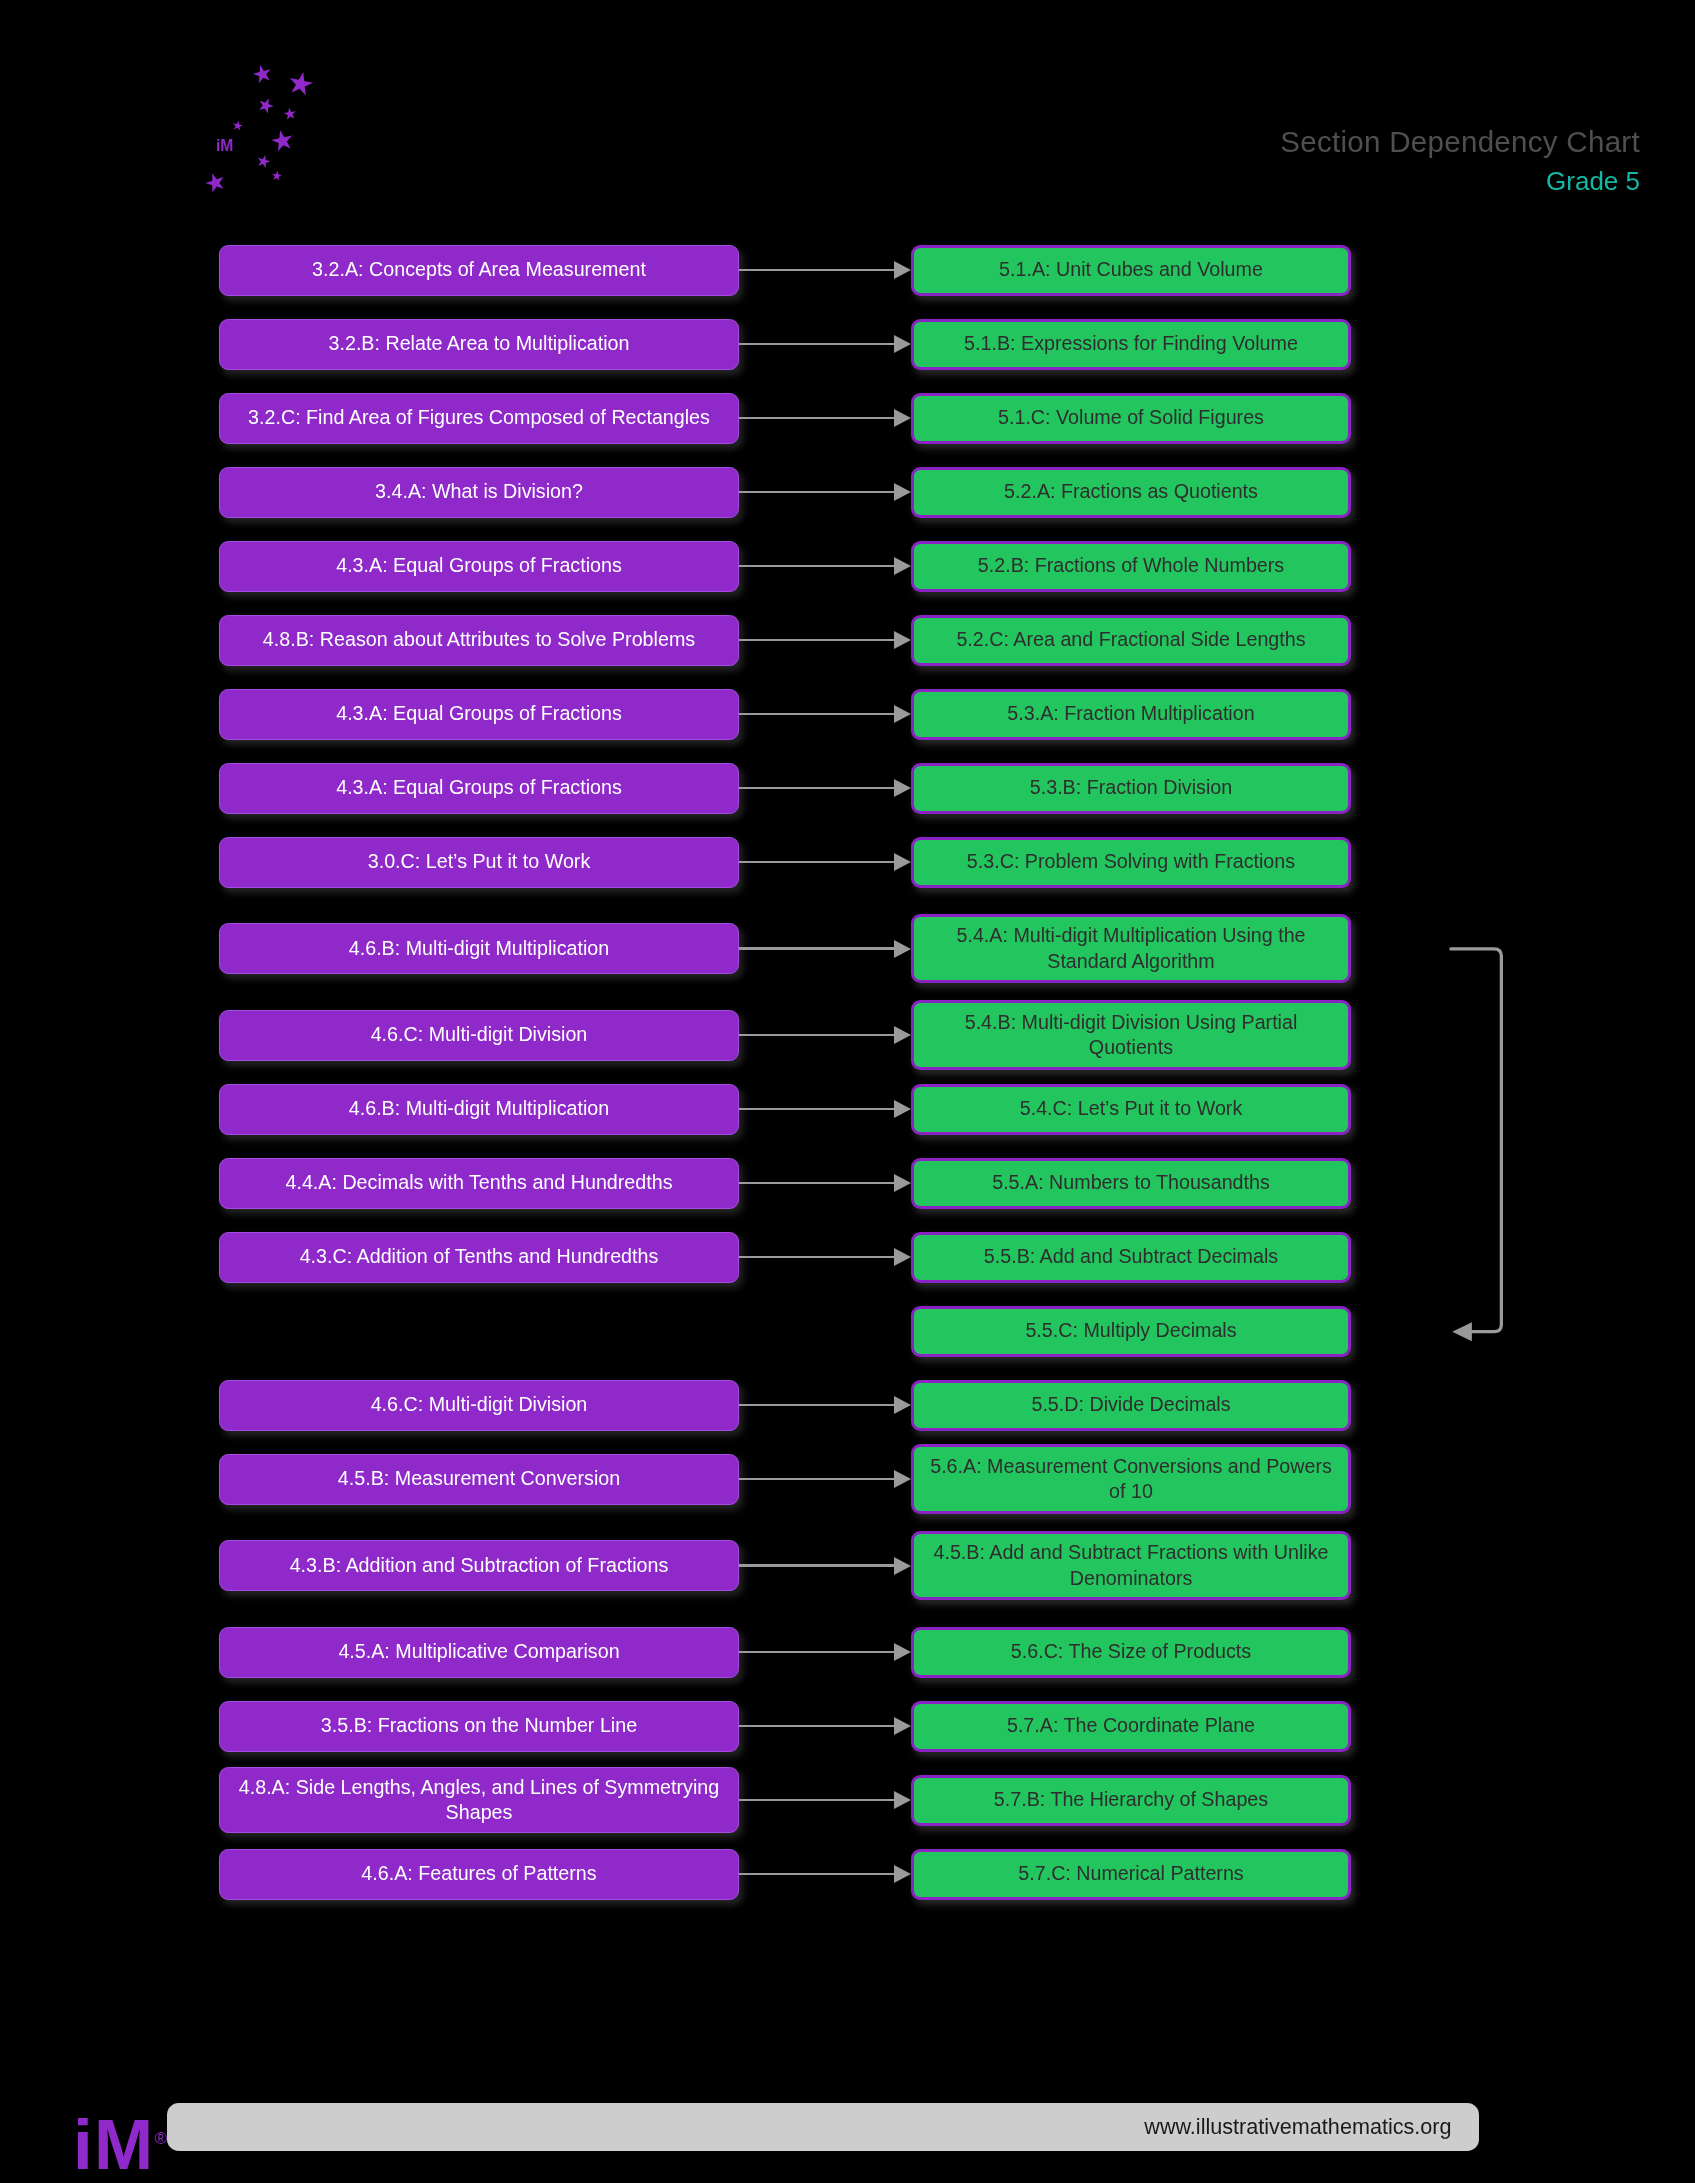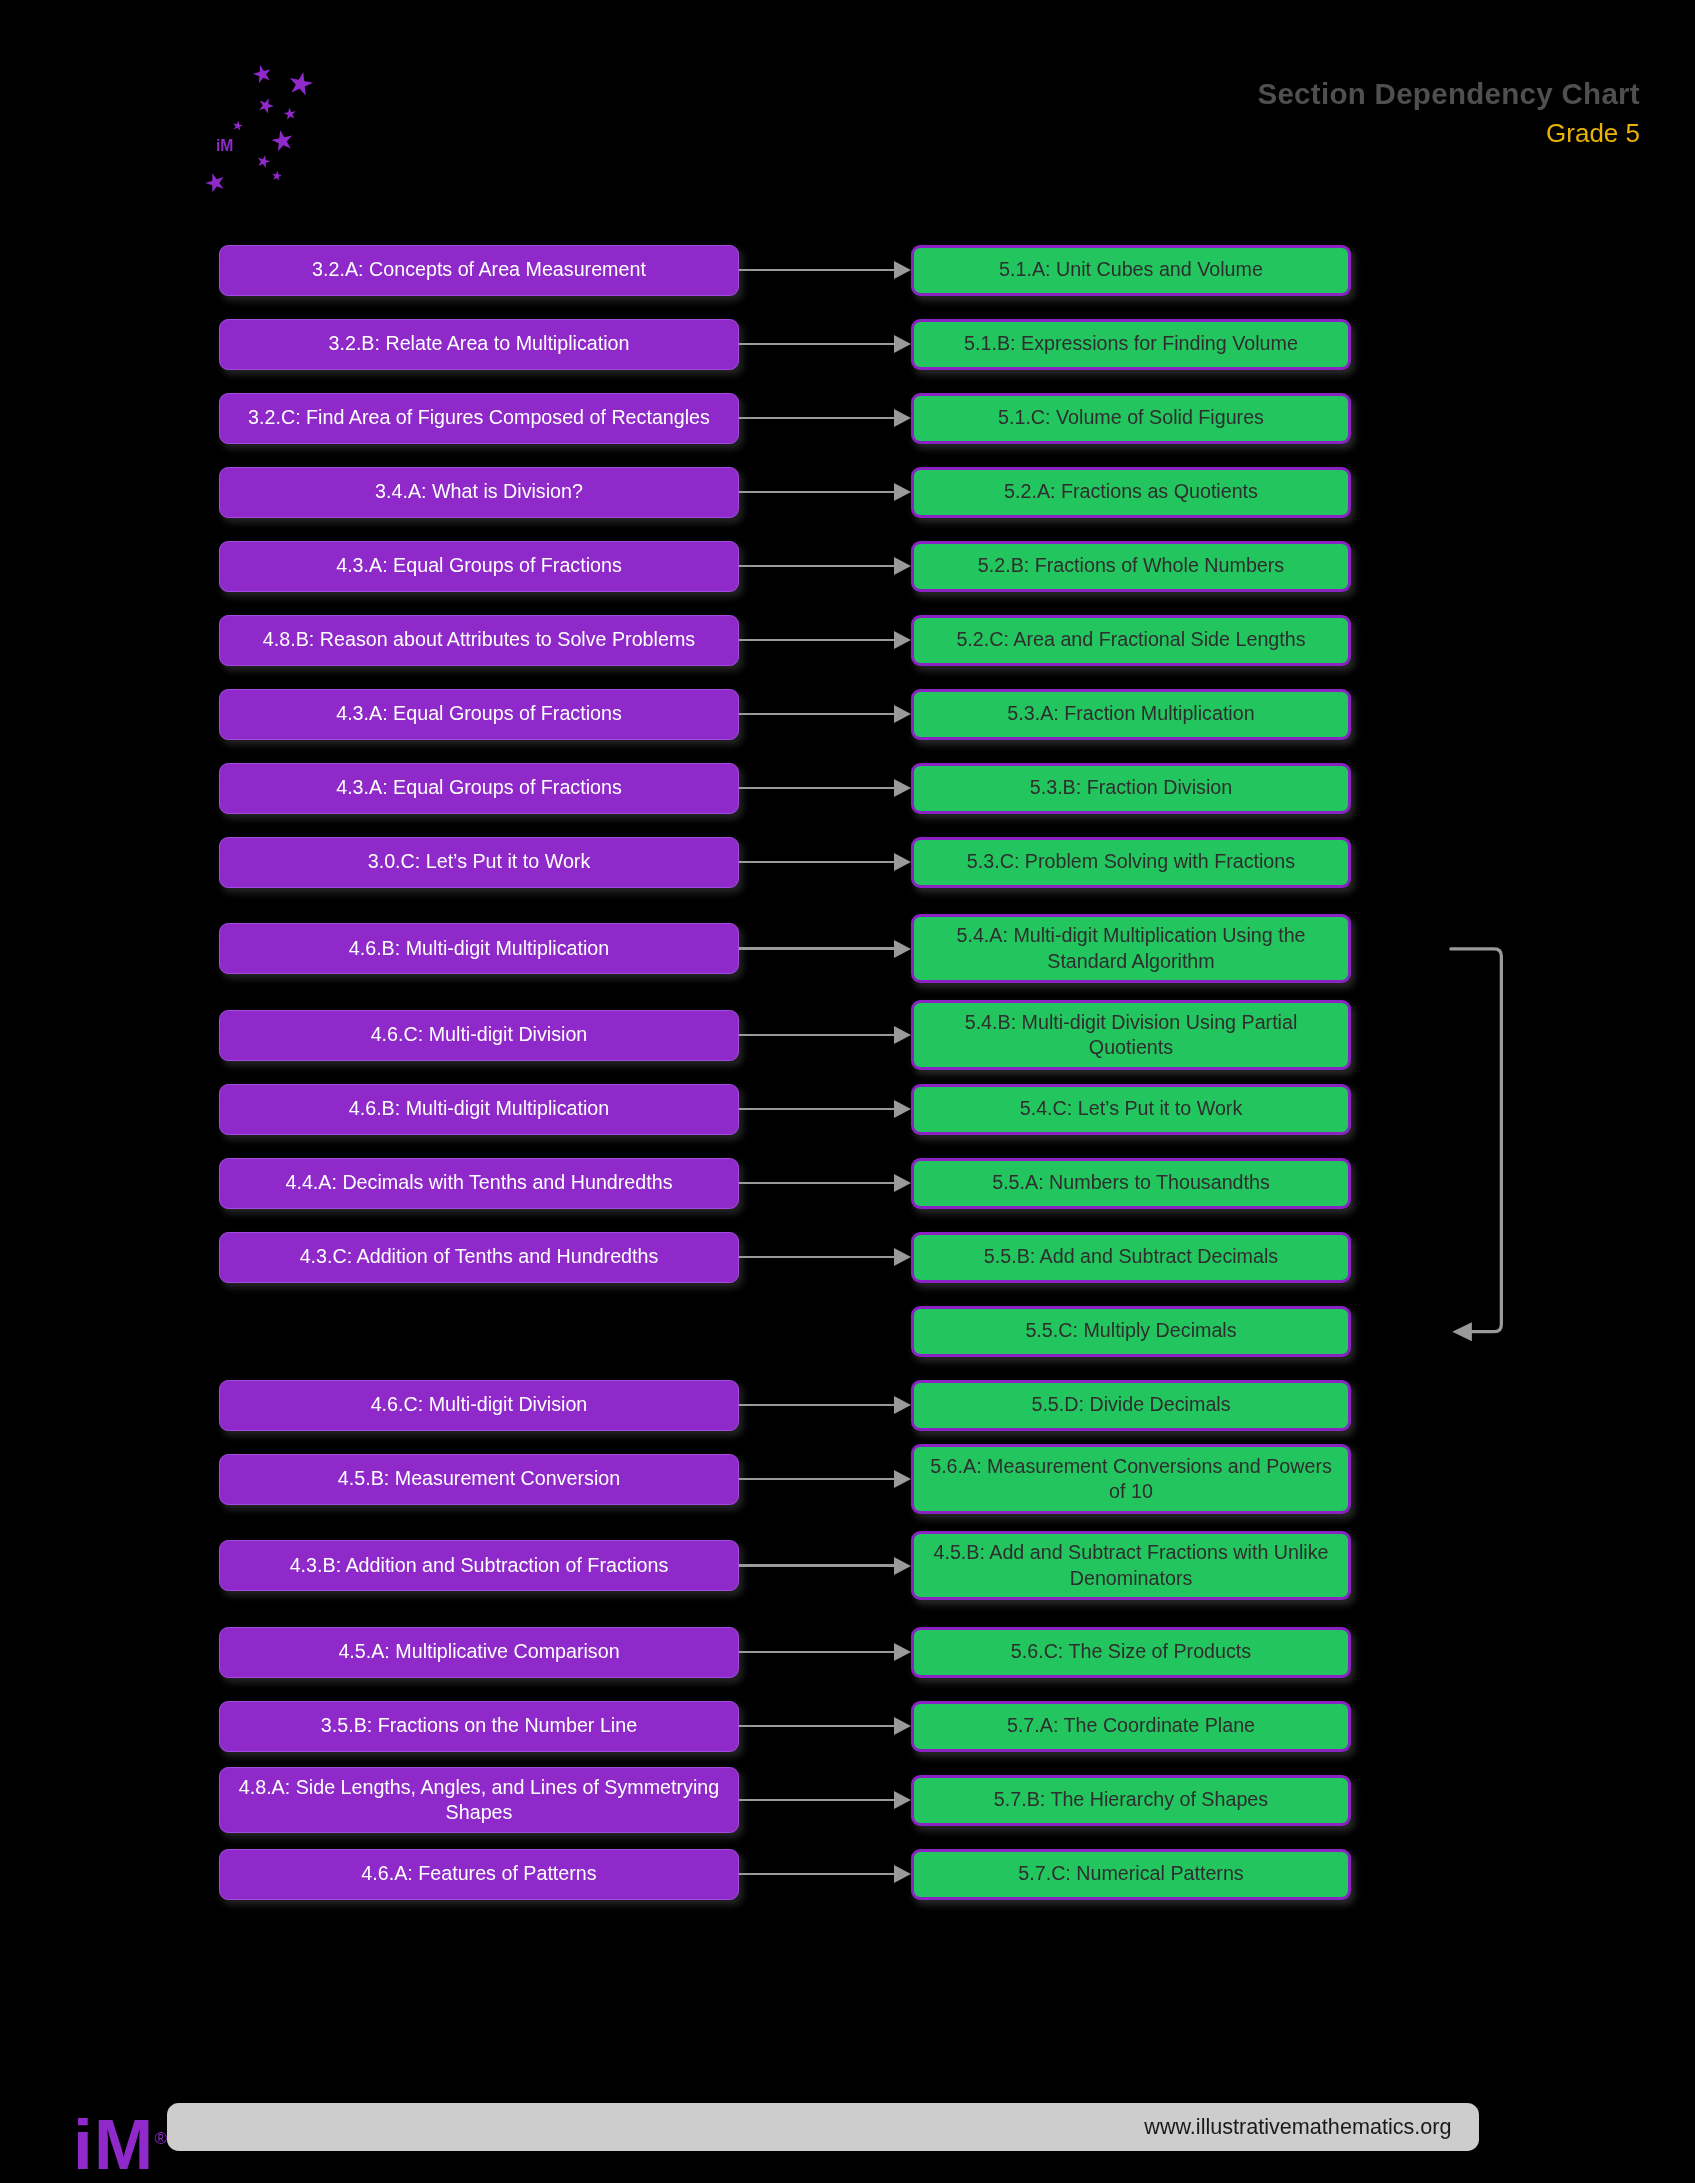--- a/index.html
+++ b/index.html
@@ -18,27 +18,28 @@
 
   
   .title-block {
     position: absolute;
     top: 77px;
     right: 56px;
     text-align: right;
   }
   .title {
     font-size: 29.5px;
-    font-weight: bold;
+    font-weight: normal;
     color: #4f4f4f;
     letter-spacing: 0.3px;
+    margin-top: 48px;
   }
   .subtitle {
     font-size: 26px;
-    color: #eab308;
+    color: #14b8a6;
     margin-top: 6.6px;
   }
 
   
   .stars {
     position: absolute;
     top: 51px;
     left: 190px;
     width: 157px;
     height: 151px;

